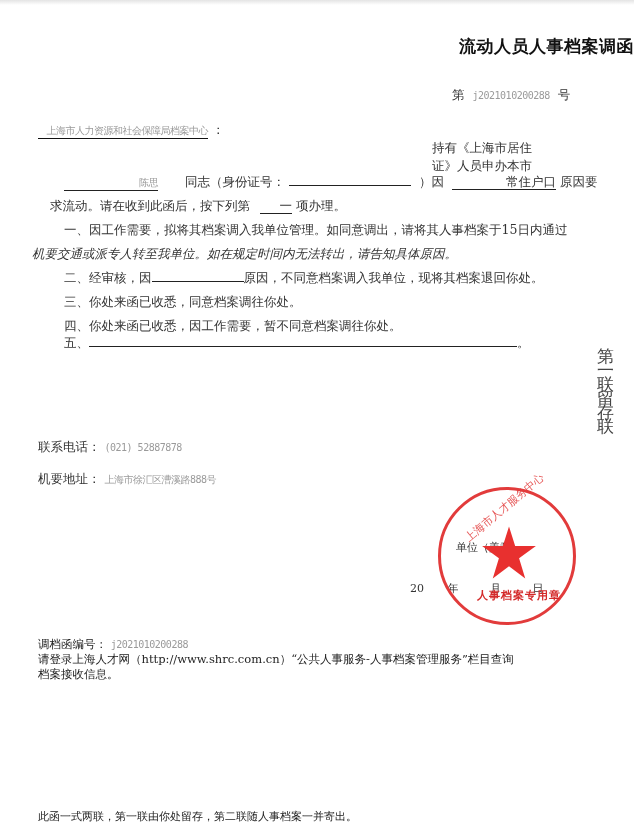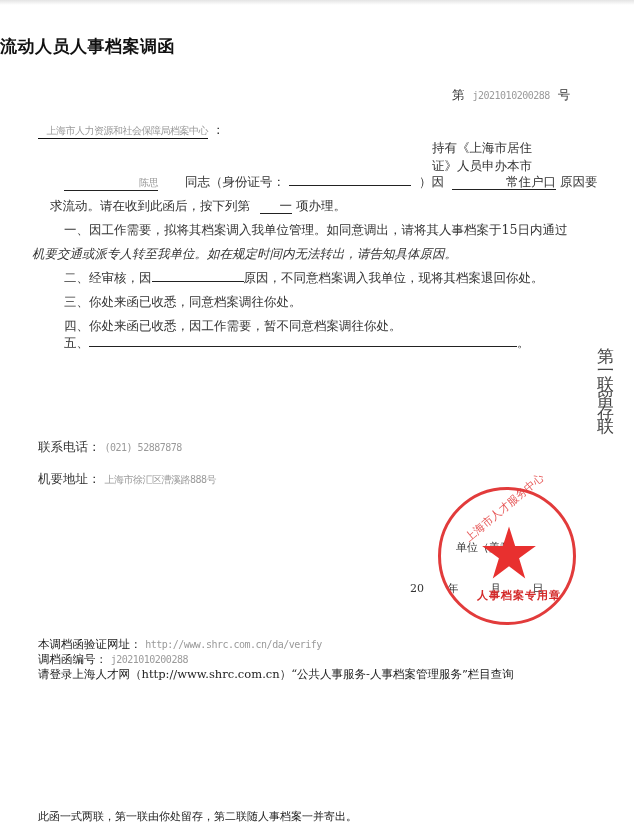--- a/index.html
+++ b/index.html
@@ -14,21 +14,21 @@
       overflow: hidden;
       font-family: "DejaVu Serif", "Liberation Serif", serif;
       color: #2a2a2a;
     }
     .topshade {
       position: absolute; left: 0; top: 0; width: 634px; height: 5px;
       background: linear-gradient(#e4e4e4, #ffffff);
     }
     .abs { position: absolute; white-space: nowrap; }
     .title {
-      left: 0; width: 634px; top: 35px; text-align: left;
+      left: 0; width: 634px; top: 35px; text-align: right;
       font-family: Liberation Serif, serif;
       font-weight: bold; font-size: 17px; color: #111; letter-spacing: 0.5px;
     }
     .body-text { font-size: 12.5px; color: #333; }
     .blur {
       color: #9a9a9a; letter-spacing: -0.5px; filter: blur(0.6px);
       font-family: "DejaVu Sans Mono", "Liberation Mono", monospace;
       font-size: 10px;
     }
     .uline {
@@ -146,23 +146,20 @@
 <div class="stamp">
   <svg class="stamp-star" viewBox="0 0 100 95">
     <polygon points="50,0 61,35 98,35 68,57 79,93 50,71 21,93 32,57 2,35 39,35" fill="#e8302f"></polygon>
   </svg>
   <div class="stamp-ring-text" style="left:14px; top:10px; transform:rotate(-40deg);">上海市人才服务中心</div>
   <div class="stamp-bottom">人事档案专用章</div>
 </div>
 
 <div class="abs verify" style="left:38px; top:637px;">
   <div>
-    <span>本调档函验证网址：</span>
-    <span class="blur">http://www.shrc.com.cn/da/verify</span>
-  </div>
-  <div>
     <span>调档函编号：</span>
     <span class="blur">j2021010200288</span>
   </div>
   <div>请登录上海人才网（http://www.shrc.com.cn）“公共人事服务-人事档案管理服务”栏目查询</div>
+  <div>档案接收信息。</div>
 </div>
 
 <div class="abs footer-note">此函一式两联，第一联由你处留存，第二联随人事档案一并寄出。</div>
 
 </body></html>

